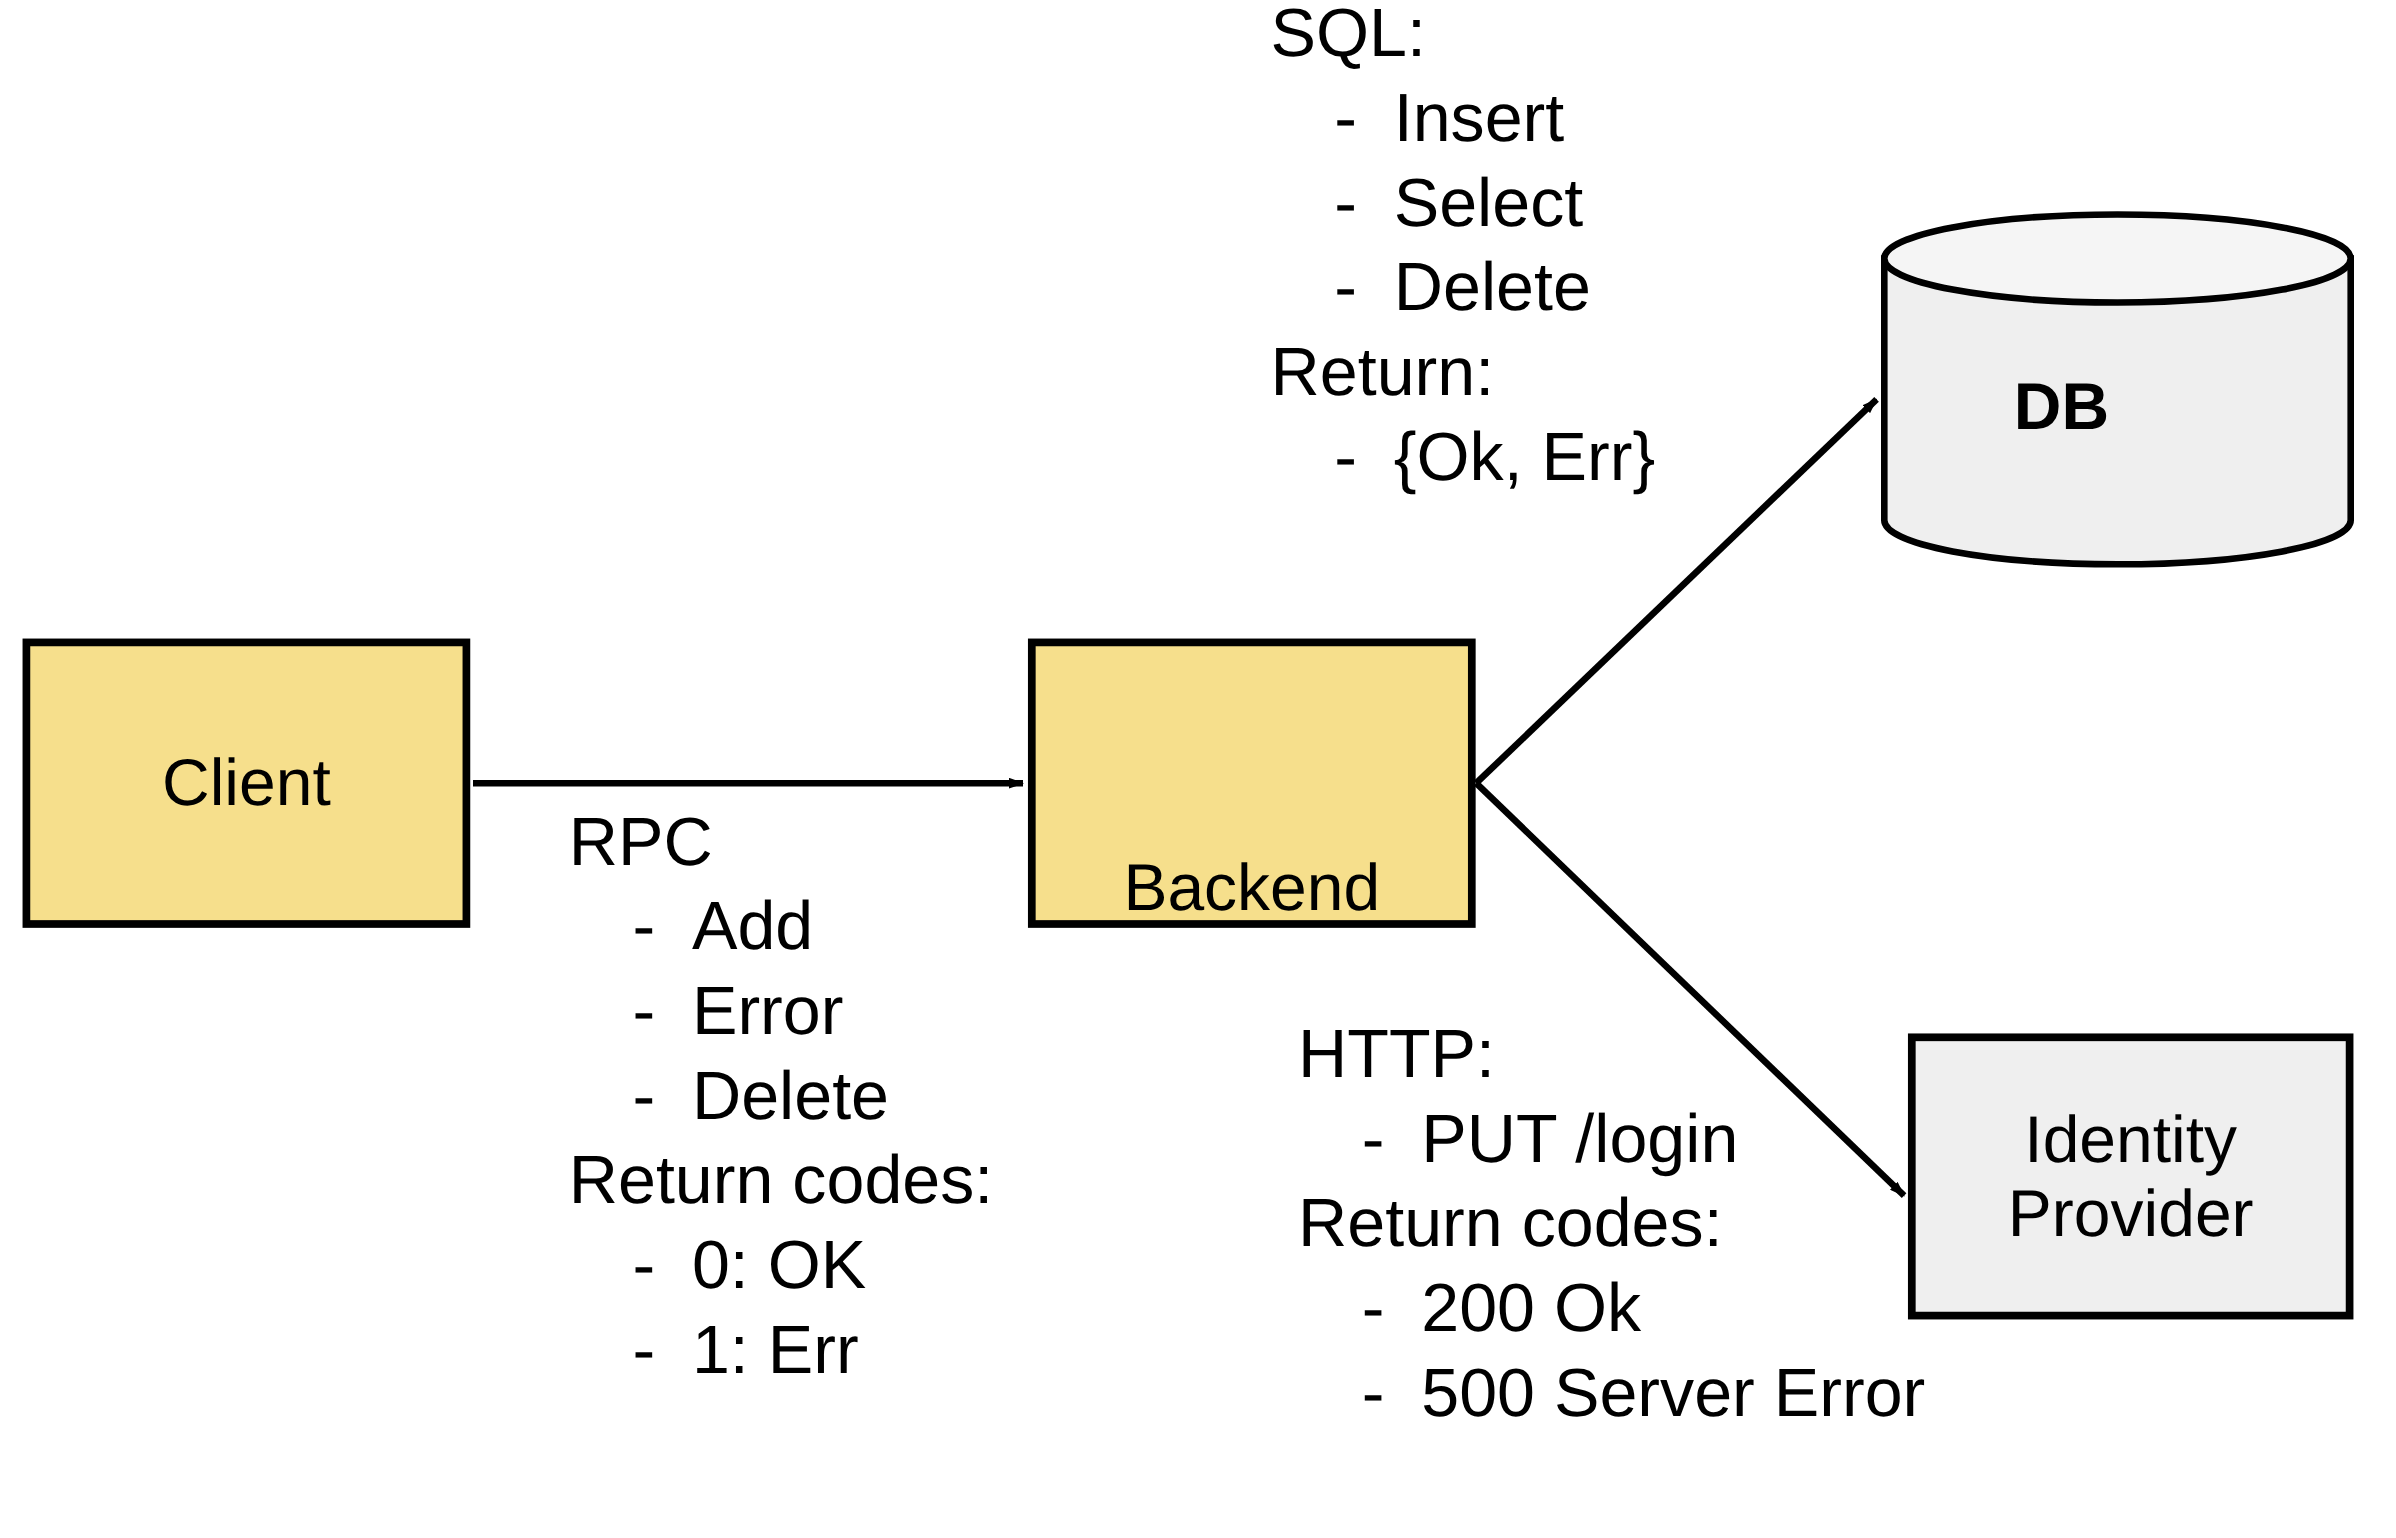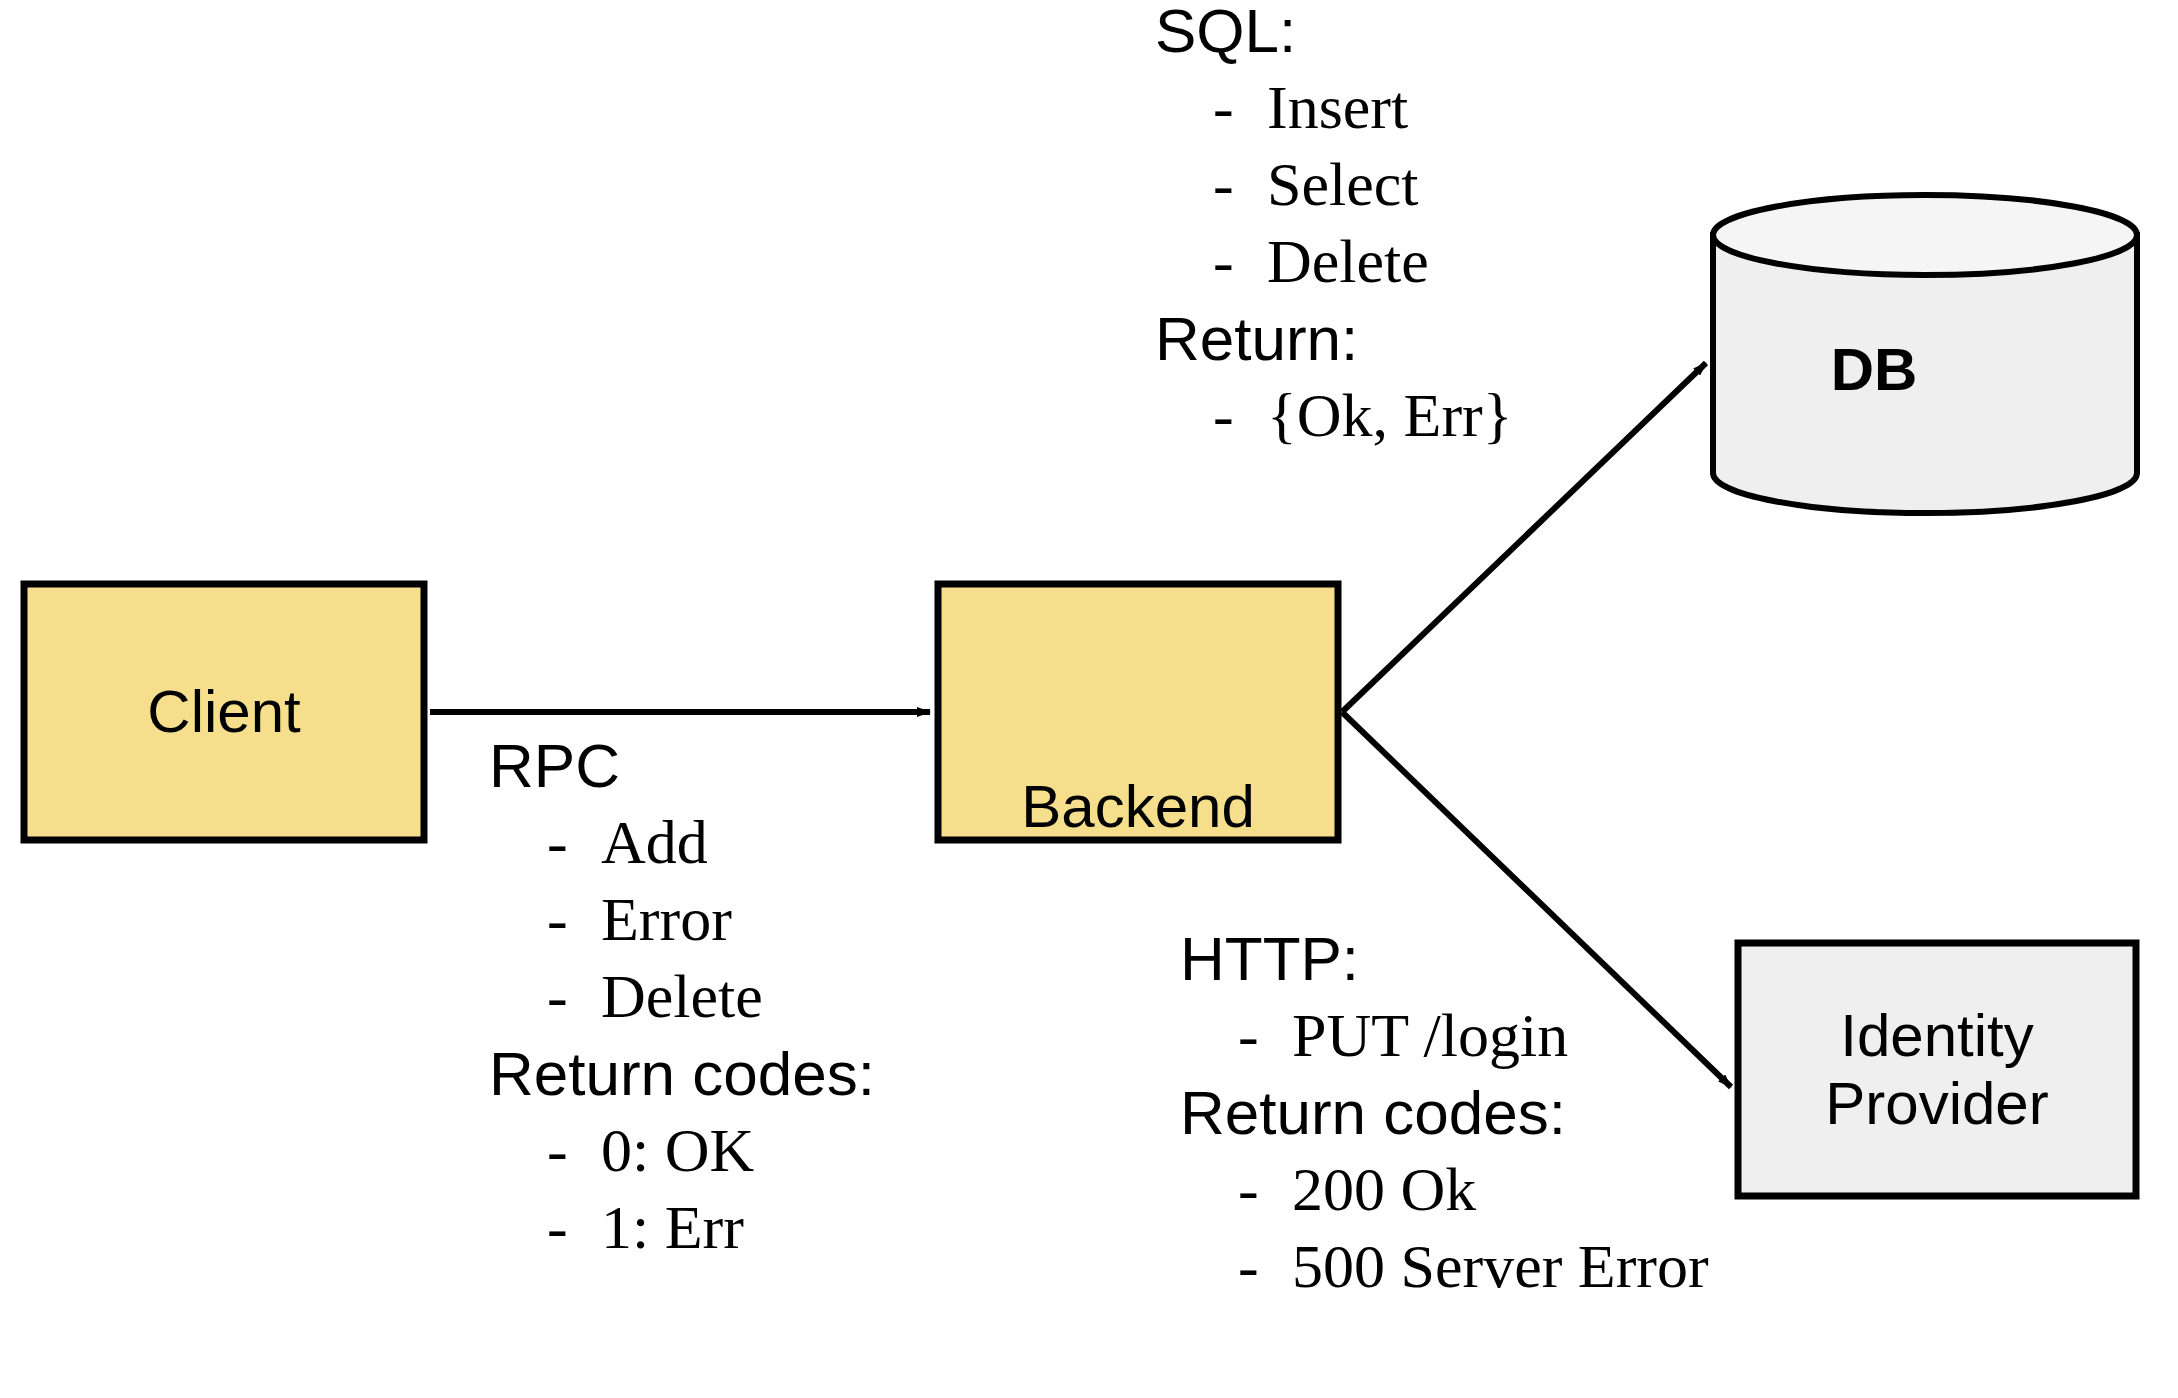--- a/index.html
+++ b/index.html
@@ -41,21 +41,20 @@
     line-height: 77px;
     white-space: nowrap;
     color: #000000;
   }
   .annot .head {
     display: block;
   }
   .annot .bullet-row {
     display: block;
     position: relative;
-    font-family: Liberation Serif, serif;
   }
   .annot .bullet-row .dash {
     display: inline-block;
     width: 112px;
     padding-left: 58px;
     box-sizing: border-box;
   }
   .annot .bullet-row .txt {
     display: inline-block;
   }
@@ -117,21 +116,21 @@
     </span>
     <span class="bullet-row">
       <span class="dash">-</span><span class="txt">Delete</span>
     </span>
     <span class="head">Return:</span>
     <span class="bullet-row">
       <span class="dash">-</span><span class="txt">{Ok, Err}</span>
     </span>
   </div>
 
-  <div class="annot" style="left:489px; top:727px;">
+  <div class="annot" style="left:517px; top:727px;">
     <span class="head">RPC</span>
     <span class="bullet-row">
       <span class="dash">-</span><span class="txt">Add</span>
     </span>
     <span class="bullet-row">
       <span class="dash">-</span><span class="txt">Error</span>
     </span>
     <span class="bullet-row">
       <span class="dash">-</span><span class="txt">Delete</span>
     </span>

